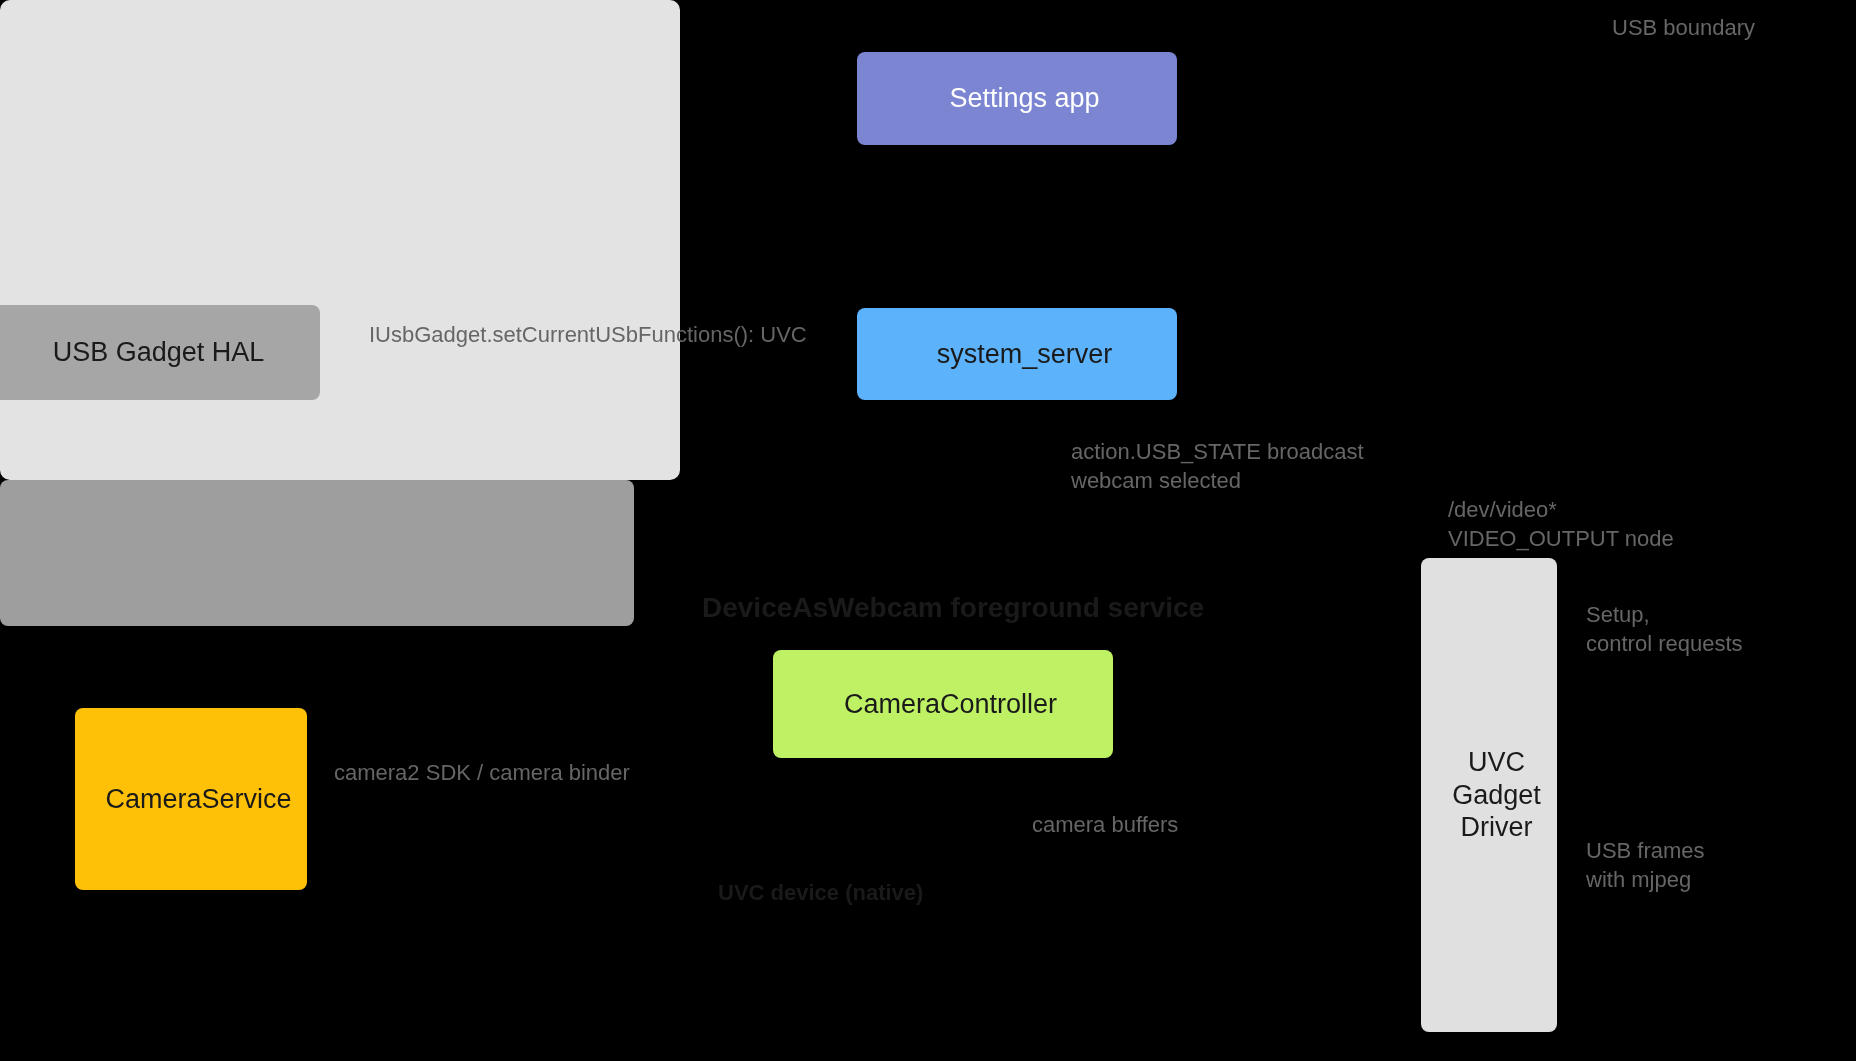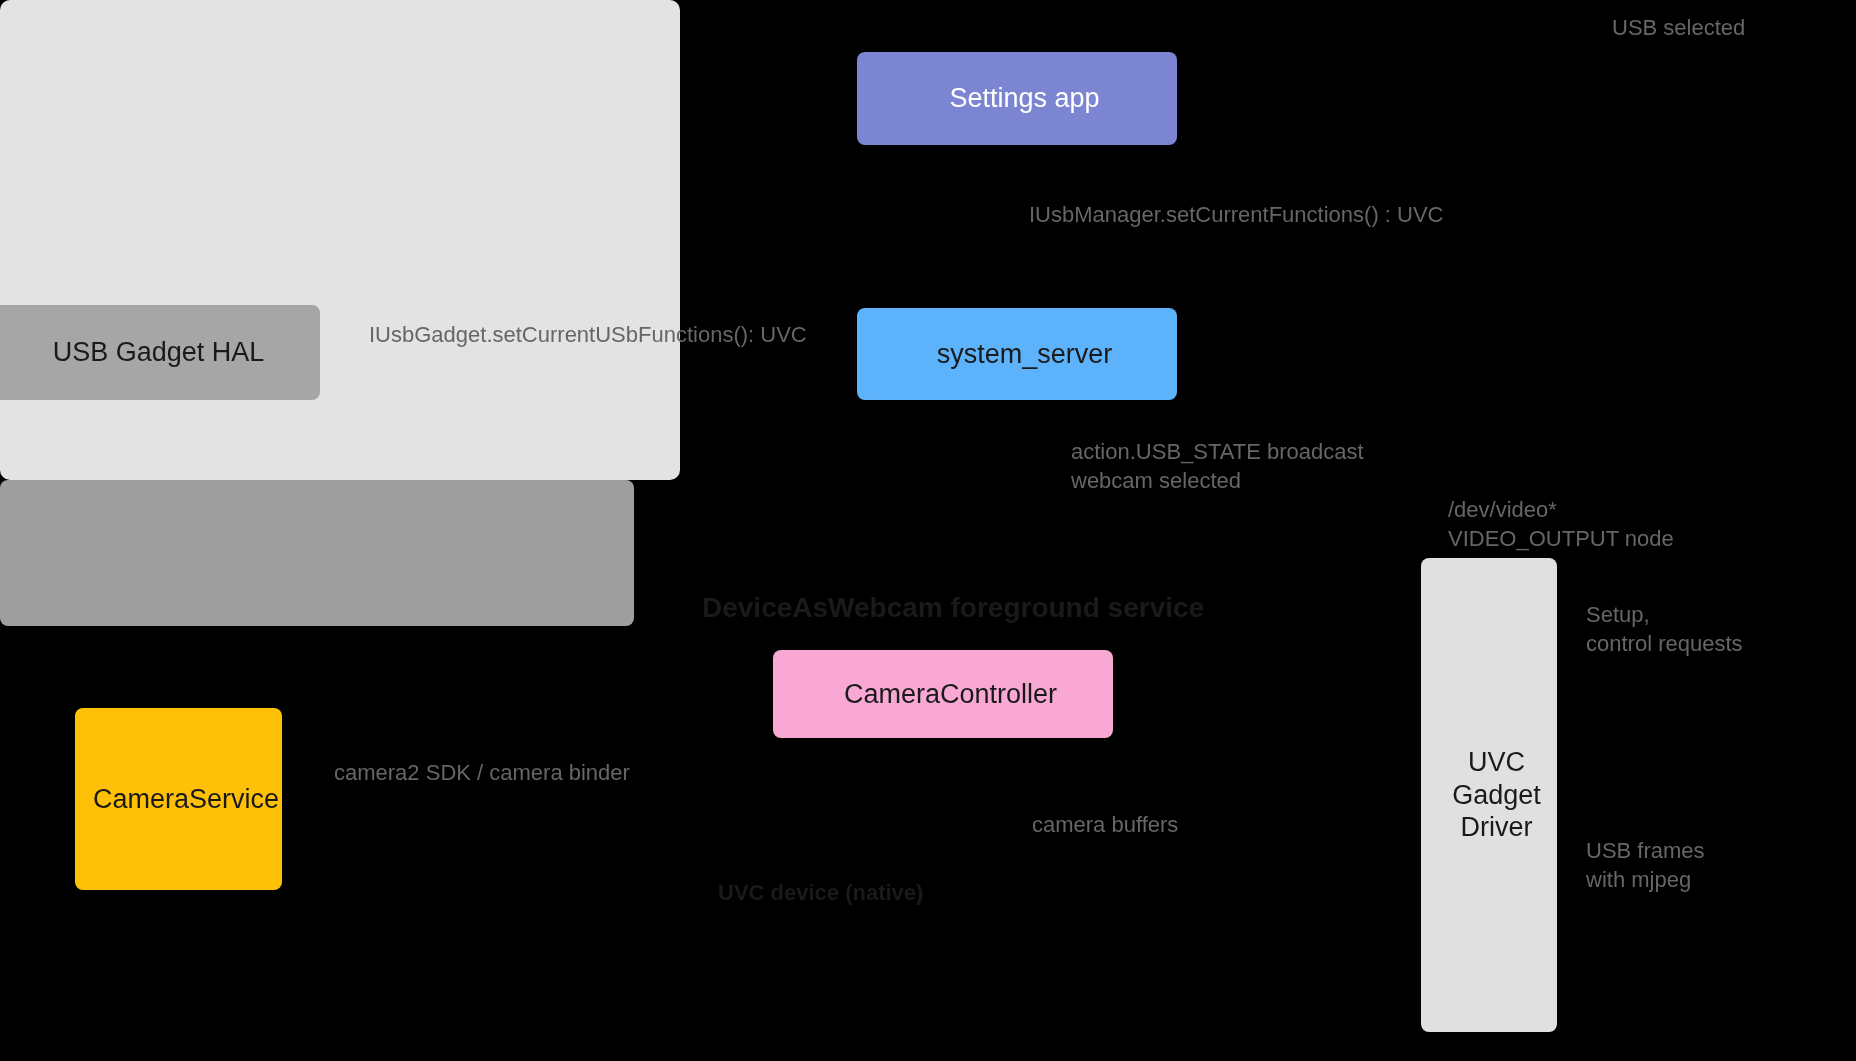--- a/index.html
+++ b/index.html
@@ -54,35 +54,35 @@
   #system-server {
     left: 857px; top: 308px; width: 320px; height: 92px;
     background: #5cb3fb;
     border-radius: 8px;
   }
   #usb-gadget-hal {
     left: -18px; top: 305px; width: 338px; height: 95px;
     background: #a6a6a6;
   }
   #camera-service {
-    left: 75px; top: 708px; width: 207px; height: 182px;
+    left: 75px; top: 708px; width: 232px; height: 182px;
     background: #ffc107;
   }
   #das-service {
     left: 677px; top: 558px; width: 680px; height: 480px;
     background: #e3e3e3;
     border-radius: 10px;
   }
   #das-service-title {
     left: 702px; top: 592px;
     font-size: 28px;
   }
   #camera-controller {
-    left: 773px; top: 650px; width: 340px; height: 88px;
-    background: #f9a8d4;
+    left: 773px; top: 650px; width: 340px; height: 108px;
+    background: #bef264;
   }
   #uvc-device-native {
     left: 703px; top: 866px; width: 634px; height: 146px;
     background: #9e9e9e;
     border-radius: 8px;
   }
   #uvc-device-native-title {
     left: 718px; top: 880px;
     font-size: 22px;
   }
@@ -160,23 +160,22 @@
   <div class="node" id="camera-controller">CameraController</div>
 
   <div id="uvc-device-native"></div>
   <div class="container-title" id="uvc-device-native-title">UVC device (native)</div>
 
 
   <div class="node" id="uvc-gadget-driver">UVC
 Gadget
 Driver</div>
 
-  <div class="label" id="label-usb-boundary">USB selected</div>
+  <div class="label" id="label-usb-boundary">USB boundary</div>
 
-  <div class="label" id="label-iusbmanager">IUsbManager.setCurrentFunctions() : UVC</div>
 
   <div class="label" id="label-iusbgadget">IUsbGadget.setCurrentUSbFunctions(): UVC</div>
 
   <div class="label" id="label-usb-state">action.USB_STATE broadcast
 webcam selected</div>
 
   <div class="label" id="label-dev-video">/dev/video*
 VIDEO_OUTPUT node</div>
 
   <div class="label" id="label-setup-control">Setup,

